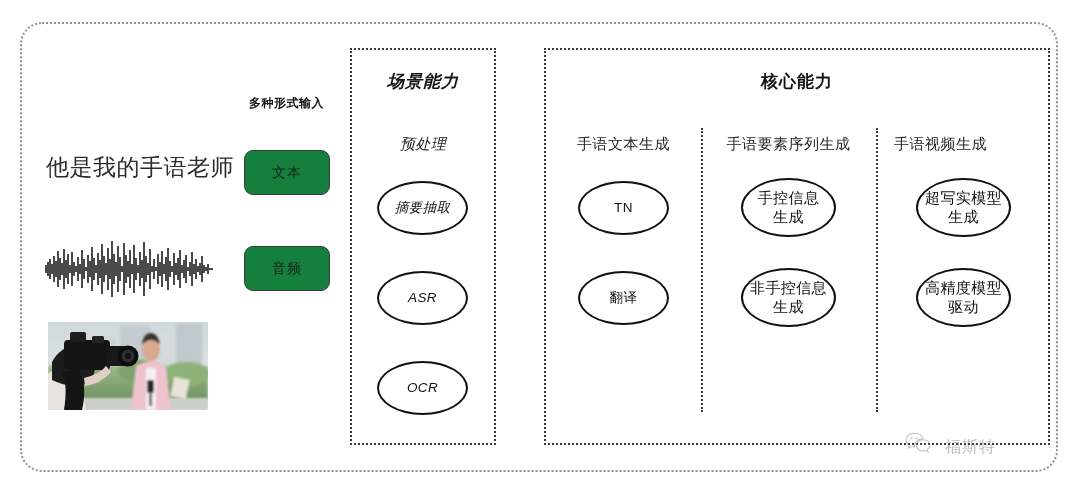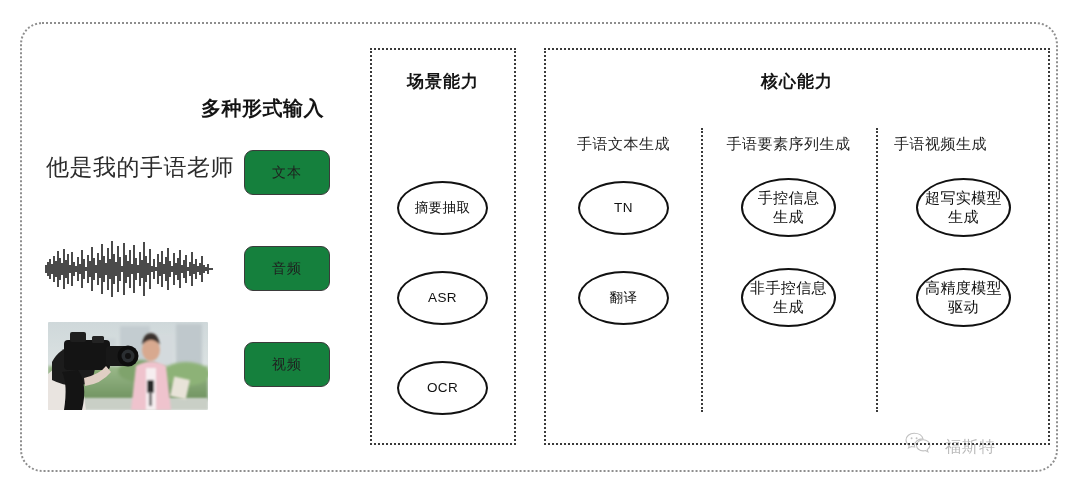--- a/index.html
+++ b/index.html
@@ -58,21 +58,21 @@
     position: absolute;
     left: 34px;
     top: 95px;
     width: 296px;
     height: 320px;
   }
   .multi-input-label {
     position: absolute;
     right: 6px;
     top: 0px;
-    font-size: 20px;
+    font-size: 12px;
     font-weight: bold;
     color: #141414;
     letter-spacing: 0.5px;
     white-space: nowrap;
   }
 
   .sample-text {
     position: absolute;
     left: 12px;
     top: 57px;
@@ -116,24 +116,25 @@
     left: 14px;
     top: 227px;
     width: 160px;
     height: 88px;
     overflow: hidden;
     border-radius: 1px;
   }
 
   
   .scene-panel {
-    left: 370px;
+    left: 350px;
     top: 48px;
     width: 146px;
     height: 397px;
+    font-style: italic;
   }
   .scene-panel .panel-title { top: 20px; }
   .sub-label {
     position: absolute;
     left: 0;
     width: 100%;
     text-align: center;
     font-size: 15px;
     color: #232323;
     letter-spacing: 0.5px;
@@ -370,26 +371,26 @@
           <circle cx="80" cy="34" r="6.5" fill="#2a2e31"></circle>
           <circle cx="80" cy="34" r="3" fill="#111"></circle>
           <path d="M30 48 q10 14 4 40 l-18 0 q4 -26 -2 -38 z" fill="#141414"></path>
           <path d="M36 56 q16 -4 22 -12 l5 6 q-10 12 -26 14 z" fill="#e0cfc4"></path>
         </g>
       </svg>
     </div>
 
     <div class="input-btn btn-text">文本</div>
     <div class="input-btn btn-audio">音频</div>
-    <div class="input-btn btn-video">视频</div>
   </div>
 
   <div class="panel scene-panel">
     <div class="panel-title">场景能力</div>
 
+    <div class="sub-label" style="top:85px;">预处理</div>
 
     <div class="ellipse small" style="left:25px; top:131px;">摘要抽取</div>
     <div class="ellipse small" style="left:25px; top:221px;text-align:center;">ASR</div>
     <div class="ellipse small" style="left:25px; top:311px;">OCR</div>
   </div>
 
   <div class="panel core-panel">
     <div class="panel-title">核心能力</div>
 
     <div class="col-divider" style="left:155px;"></div>

